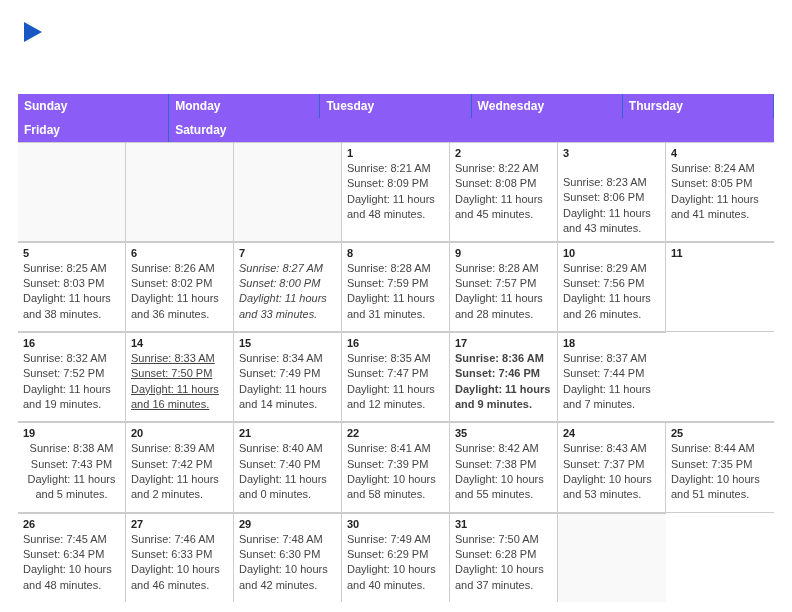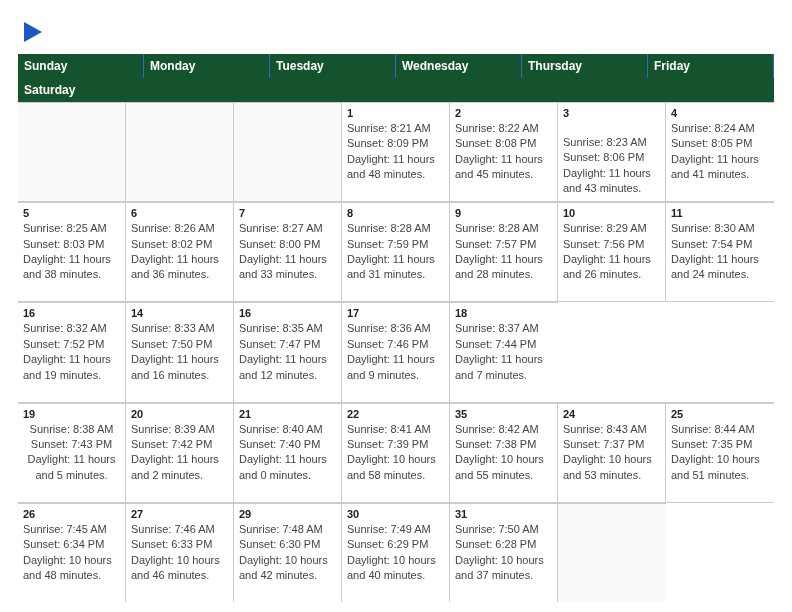--- a/index.html
+++ b/index.html
@@ -42,22 +42,23 @@
       color: #555;
       font-style: italic;
     }
     .calendar {
       flex: 1;
       display: flex;
       flex-direction: column;
     }
     .cal-header {
       display: grid;
-      grid-template-columns: repeat(6, 1fr);
-      background: #14532d;
+      grid-template-columns: repeat(5, 1fr);
+      background: #8b5cf6;
+      margin-top: 40px;
     }
     .cal-header-cell {
       color: #fff;
       font-size: 12px;
       font-weight: bold;
       padding: 5px 6px;
       text-align: left;
       border-right: 1px solid #3366cc;
     }
     .cal-header-cell:last-child { border-right: none; }
@@ -168,21 +169,21 @@
 Daylight: 11 hours and 38 minutes.</div>
           </div>
           <div class="cal-cell">
             <div class="day-num">6</div>
             <div class="cell-info" style="white-space: pre-line;">Sunrise: 8:26 AM
 Sunset: 8:02 PM
 Daylight: 11 hours and 36 minutes.</div>
           </div>
           <div class="cal-cell">
             <div class="day-num">7</div>
-            <div class="cell-info" style="white-space: pre-line;">Sunrise: 8:27 AM
+            <div class="cell-info" style="white-space: pre-line; font-style: italic;">Sunrise: 8:27 AM
 Sunset: 8:00 PM
 Daylight: 11 hours and 33 minutes.</div>
           </div>
           <div class="cal-cell">
             <div class="day-num">8</div>
             <div class="cell-info" style="white-space: pre-line;">Sunrise: 8:28 AM
 Sunset: 7:59 PM
 Daylight: 11 hours and 31 minutes.</div>
           </div>
           <div class="cal-cell">
@@ -192,47 +193,50 @@
 Daylight: 11 hours and 28 minutes.</div>
           </div>
           <div class="cal-cell">
             <div class="day-num">10</div>
             <div class="cell-info" style="white-space: pre-line;">Sunrise: 8:29 AM
 Sunset: 7:56 PM
 Daylight: 11 hours and 26 minutes.</div>
           </div>
           <div class="cal-cell">
             <div class="day-num">11</div>
-            <div class="cell-info" style="white-space: pre-line;">Sunrise: 8:30 AM
-Sunset: 7:54 PM
-Daylight: 11 hours and 24 minutes.</div>
           </div>
         </div>
         <div class="cal-row">
           <div class="cal-cell">
             <div class="day-num">16</div>
             <div class="cell-info" style="white-space: pre-line;">Sunrise: 8:32 AM
 Sunset: 7:52 PM
 Daylight: 11 hours and 19 minutes.</div>
           </div>
           <div class="cal-cell">
             <div class="day-num">14</div>
-            <div class="cell-info" style="white-space: pre-line;">Sunrise: 8:33 AM
+            <div class="cell-info" style="white-space: pre-line; text-decoration: underline;">Sunrise: 8:33 AM
 Sunset: 7:50 PM
 Daylight: 11 hours and 16 minutes.</div>
+          </div>
+          <div class="cal-cell">
+            <div class="day-num">15</div>
+            <div class="cell-info" style="white-space: pre-line;">Sunrise: 8:34 AM
+Sunset: 7:49 PM
+Daylight: 11 hours and 14 minutes.</div>
           </div>
           <div class="cal-cell">
             <div class="day-num">16</div>
             <div class="cell-info" style="white-space: pre-line;">Sunrise: 8:35 AM
 Sunset: 7:47 PM
 Daylight: 11 hours and 12 minutes.</div>
           </div>
           <div class="cal-cell">
             <div class="day-num">17</div>
-            <div class="cell-info" style="white-space: pre-line;">Sunrise: 8:36 AM
+            <div class="cell-info" style="white-space: pre-line; font-weight: bold;">Sunrise: 8:36 AM
 Sunset: 7:46 PM
 Daylight: 11 hours and 9 minutes.</div>
           </div>
           <div class="cal-cell">
             <div class="day-num">18</div>
             <div class="cell-info" style="white-space: pre-line;">Sunrise: 8:37 AM
 Sunset: 7:44 PM
 Daylight: 11 hours and 7 minutes.</div>
           </div>
         </div>

